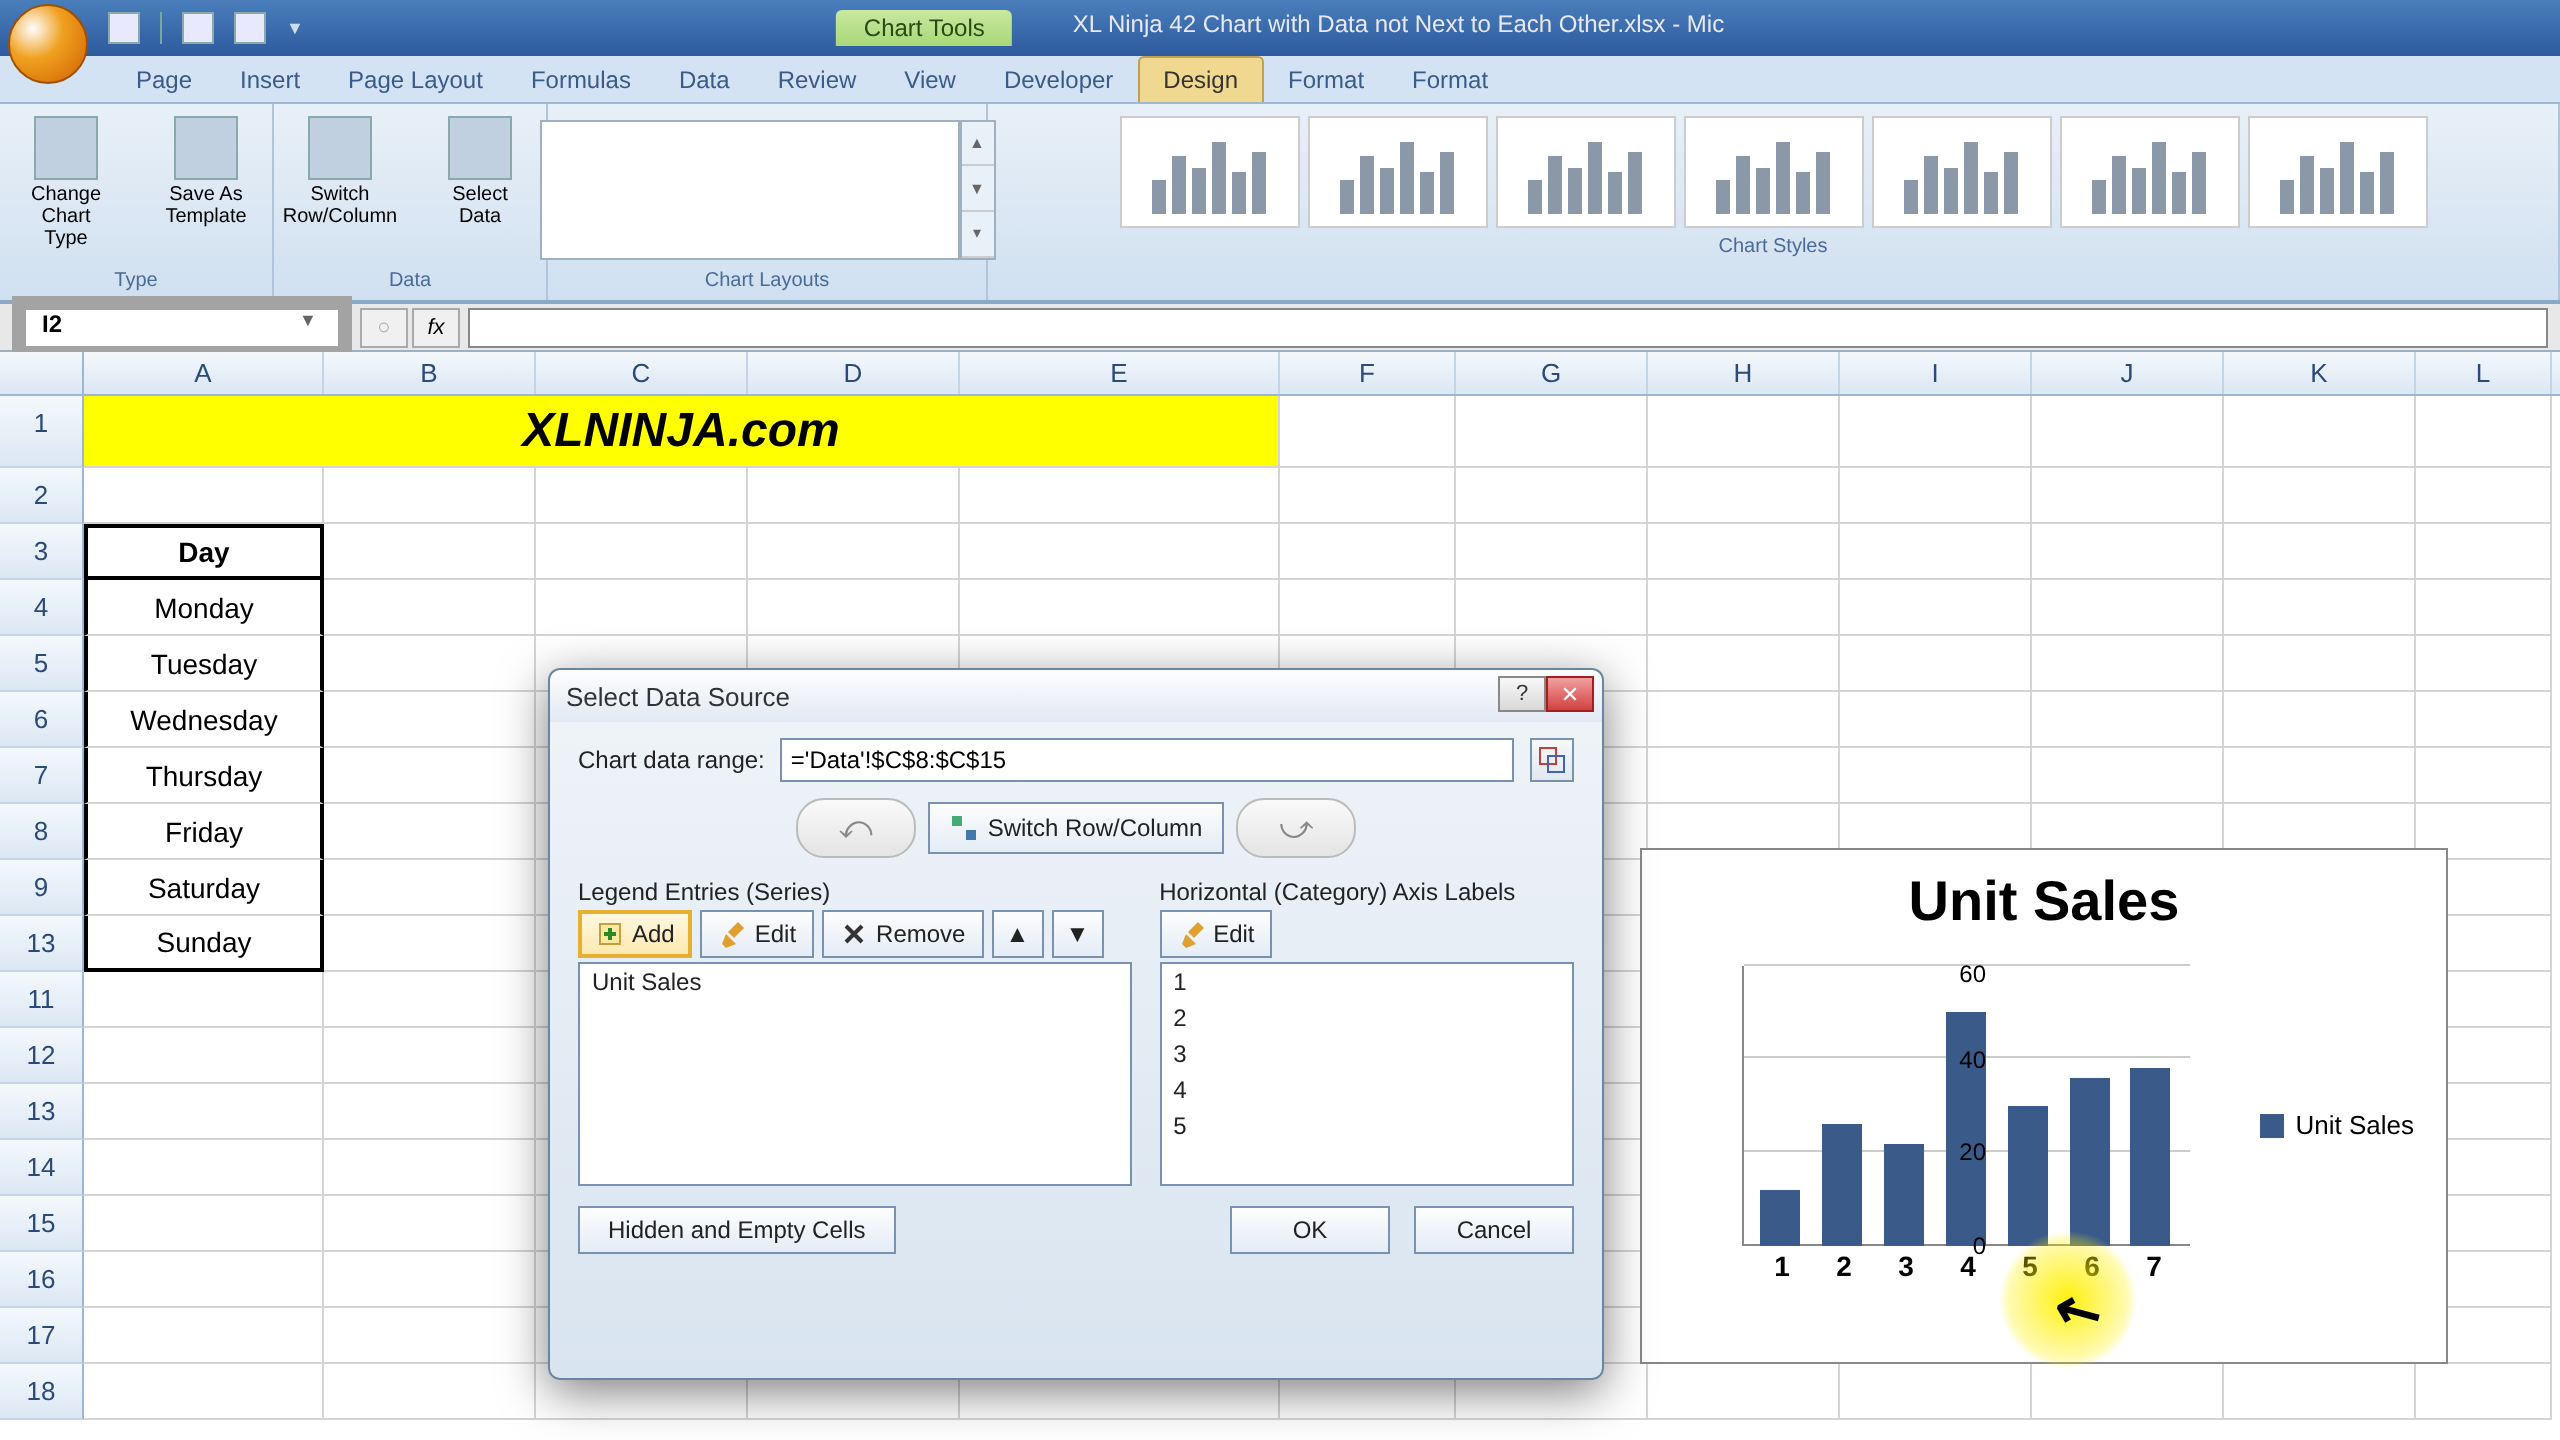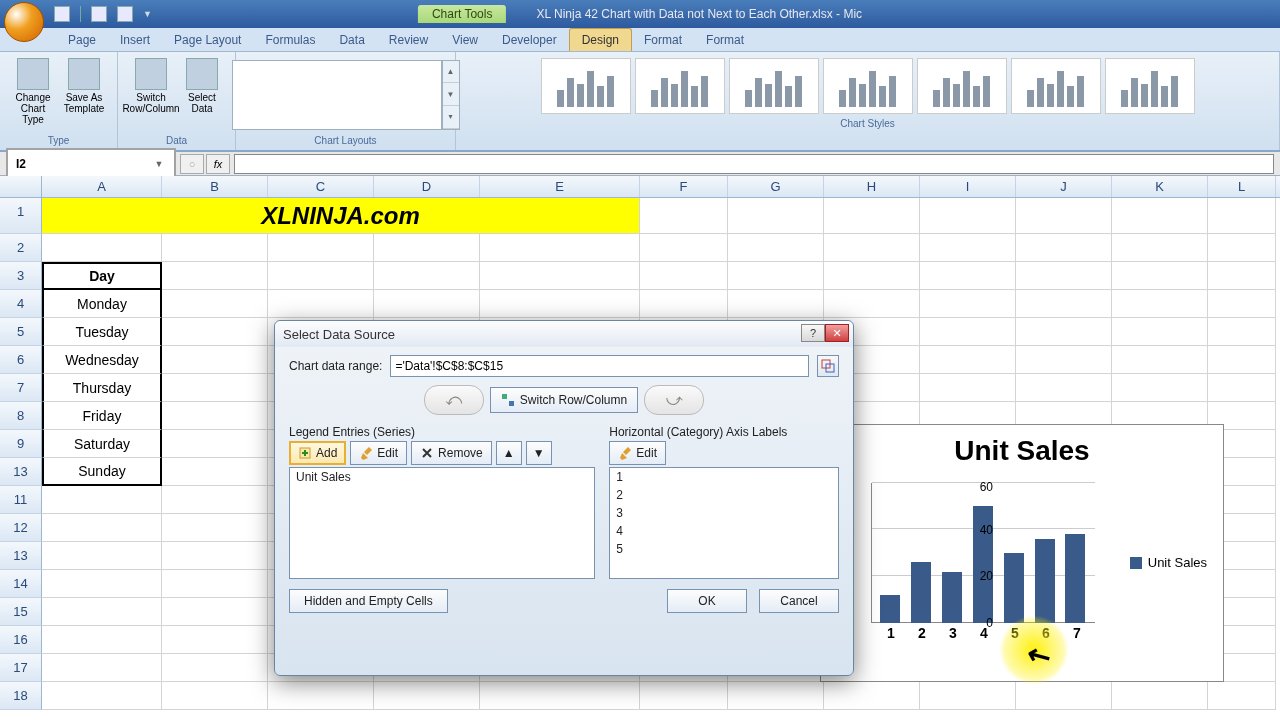--- a/index.html
+++ b/index.html
@@ -4,48 +4,48 @@
 <style>
 * { margin: 0; padding: 0; box-sizing: border-box; font-family: "Segoe UI", Tahoma, sans-serif; }
 body { width: 1280px; height: 720px; overflow: hidden; background: #fff; position: relative; }
 
 
 .titlebar { height: 28px; background: linear-gradient(#4a7ebb, #2d5a9e); display: flex; align-items: center; padding: 0 6px; color: #fff; font-size: 11px; }
 .orb { width: 40px; height: 40px; border-radius: 50%; background: radial-gradient(circle at 30% 30%, #fff, #f0a020 40%, #d06000); position: absolute; top: 2px; left: 4px; z-index: 10; border: 1px solid #a05000; }
 .qat { margin-left: 48px; display: flex; gap: 10px; align-items: center; }
 .qat-icon { width: 16px; height: 16px; background: #e8e8ff; border: 1px solid #8aa; }
 .qat-sep { width:1px; height:16px; background:#7a9; }
-.title-center { position: absolute; left: 50%; transform: translateX(-50%); display:flex; gap:30px; align-items:center; }
+.title-center { position: absolute; left: 50%; transform: translateX(-50%); display:flex; gap:30px; }
 .contextual-tab { background: linear-gradient(#c8e8a0, #a8d878); padding: 2px 14px; border-radius: 3px 3px 0 0; color: #2a4a10; font-size: 12px; }
 .filename { color: #e8e8f0; font-size: 12px; }
 
 
 .ribbon-tabs { height: 24px; background: #d4e3f4; display: flex; align-items: flex-end; padding-left: 56px; border-bottom: 1px solid #a0b8d0; }
 .ribbon-tab { padding: 4px 12px; font-size: 12px; color: #3a5a8a; cursor: pointer; }
 .ribbon-tab.active { background: #f0d890; border: 1px solid #c0a050; border-bottom: none; border-radius: 3px 3px 0 0; color: #333; }
 
 
 .ribbon-body { height: 100px; background: linear-gradient(#e8f0f8, #d0e0f0); border-bottom: 2px solid #8aa8c8; display: flex; }
 .ribbon-group { border-right: 1px solid #b0c4da; display: flex; flex-direction: column; align-items: center; padding: 4px 8px; }
-.ribbon-group-items { display: flex; gap: 1px; flex: 1; align-items: flex-start; }
+.ribbon-group-items { display: flex; gap: 20px; flex: 1; align-items: flex-start; }
 .ribbon-group-label { font-size: 10px; color: #4a6a9a; padding-top: 2px; }
 .big-btn { width: 50px; display: flex; flex-direction: column; align-items: center; gap: 2px; padding: 2px; font-size: 10px; text-align: center; line-height: 1.1; cursor: pointer; }
 .big-btn-icon { width: 32px; height: 32px; background: #c0d0e0; border: 1px solid #8aa; }
 .chart-layouts { width: 220px; }
 .gallery { flex: 1; display: flex; align-items: center; }
 .gallery-box { width: 210px; height: 70px; background: #fff; border: 1px solid #a0b0c0; display:flex; align-items:center; justify-content:center; }
 .gallery-spin { width:18px; height:70px; border:1px solid #a0b0c0; background:#e8f0f8; display:flex; flex-direction:column; }
 .spin-btn { flex:1; border-bottom:1px solid #ccc; display:flex; align-items:center; justify-content:center; font-size:8px; color:#666; }
 .style-thumb { width: 90px; height: 56px; background: #fff; border: 1px solid #ccc; margin: 2px; display: flex; align-items: flex-end; justify-content: center; gap: 3px; padding: 6px; }
 .style-thumb .bar { width: 7px; background: #8a98a8; }
 .styles-wrap { display:flex; overflow:hidden; }
 
 
 .formula-bar { height: 24px; display: flex; align-items: center; border-bottom: 1px solid #a0b0c0; background: #e8e8e8; }
-.name-box { width: 170px; height: 32px; background: #fff; border: 2px solid #a3a3a3; display: flex; align-items: center; padding: 0 8px; font-size: 12px; font-weight: bold; margin-left: 6px; }
+.name-box { width: 170px; height: 32px; background: #fff; border: 7px solid #a3a3a3; display: flex; align-items: flex-start; padding: 0 8px; font-size: 12px; font-weight: bold; margin-left: 6px; }
 .name-drop { width:14px; text-align:center; color:#666; font-size:9px; }
 .fx-btns { display:flex; gap:2px; margin:0 4px; }
 .fx-btn { width:24px; height:20px; border:1px solid #aaa; background:#f0f0f0; display:flex; align-items:center; justify-content:center; font-size:11px; font-style:italic; }
 .formula-input { flex:1; height:20px; background:#fff; border:1px solid #888; margin-right:6px; }
 
 
 .sheet { position: relative; background: #fff; }
 .col-headers { display: flex; height: 22px; background: linear-gradient(#f4f8fc, #dbe7f4); border-bottom: 1px solid #9cb6d3; }
 .corner { width: 42px; border-right: 1px solid #9cb6d3; background: linear-gradient(#f4f8fc,#dbe7f4); }
 .col-h { border-right: 1px solid #c4d4e6; text-align: center; font-size: 13px; color: #2a4a7a; line-height: 22px; }
@@ -69,21 +69,21 @@
 .bar-col { width: 20px; background: #3a5a8a; }
 .xtick { position:absolute; top: 200px; font-size:14px; font-weight:bold; width:20px; text-align:center; }
 .legend { position:absolute; right:16px; top: 130px; font-size:13px; display:flex; align-items:center; gap:6px; }
 .legend-key { width:12px; height:12px; background:#3a5a8a; }
 
 
 .highlight { position:absolute; width:70px; height:70px; border-radius:50%; background: radial-gradient(circle, rgba(255,240,0,0.95), rgba(255,240,0,0.3) 60%, transparent 70%); pointer-events:none; }
 .cursor-arrow { position:absolute; font-size:28px; font-weight:bold; transform: rotate(-30deg); pointer-events:none; }
 
 
-.backdrop { position: absolute; top: 320px; left: 274px; width: 580px; height: 356px; background: linear-gradient(#f0f4f8,#d8e4f0); border: 1px solid #6a84a4; border-radius: 6px; box-shadow: 0 6px 24px rgba(0,0,0,0.5); }
+.backdrop { position: absolute; top: 334px; left: 274px; width: 528px; height: 356px; background: linear-gradient(#f0f4f8,#d8e4f0); border: 1px solid #6a84a4; border-radius: 6px; box-shadow: 0 6px 24px rgba(0,0,0,0.5); }
 .dlg-title { height: 26px; background: linear-gradient(#fdfdfe,#e2e9f3); border-radius: 6px 6px 0 0; display:flex; align-items:center; padding: 0 8px; font-size: 13px; color:#333; position:relative; }
 .dlg-title-btns { position:absolute; right:4px; top:3px; display:flex; }
 .dlg-tbtn { width:24px; height:18px; border:1px solid #888; background:linear-gradient(#f8f8f8,#d8d8d8); font-size:11px; display:flex; align-items:center; justify-content:center; }
 .dlg-tbtn.close { background: linear-gradient(#f2a0a0,#d04040); color:#fff; border-color:#a02020; }
 .dlg-body { padding: 8px 14px; font-size: 12px; color:#222; }
 .dlg-row { display:flex; align-items:center; gap:8px; margin-bottom: 8px; }
 .dlg-input { flex:1; height:22px; border:1px solid #7a92b2; background:#fff; padding:0 4px; font-size:12px; }
 .range-btn { width:22px; height:22px; border:1px solid #7a92b2; background:linear-gradient(#f8f8f8,#e0e8f0); display:flex; align-items:center; justify-content:center; }
 .switch-row { display:flex; align-items:center; justify-content:center; gap:6px; margin: 6px 0 10px; }
 .swap-arrow { width:60px; height:30px; border:1px solid #bbb; border-radius: 14px; background:linear-gradient(#fafafa,#e4e4e4); display:flex; align-items:center; justify-content:center; color:#888; font-size:16px; }

